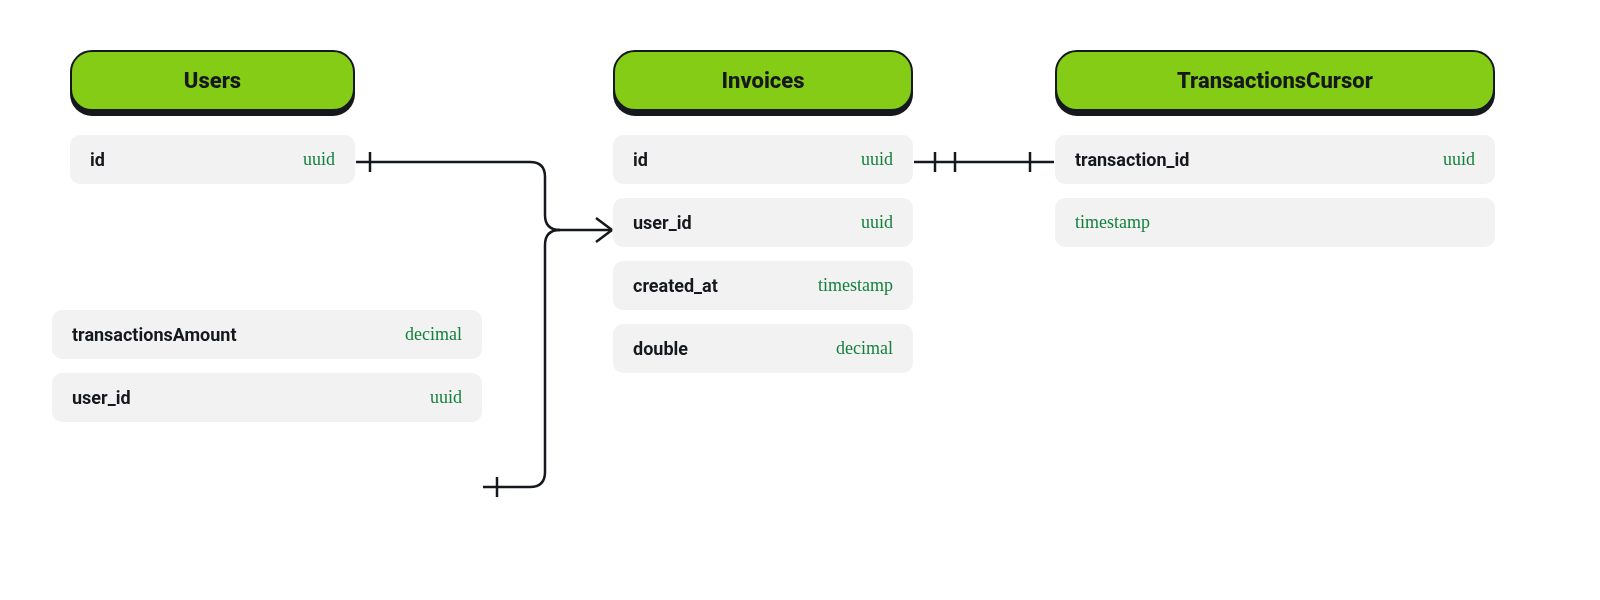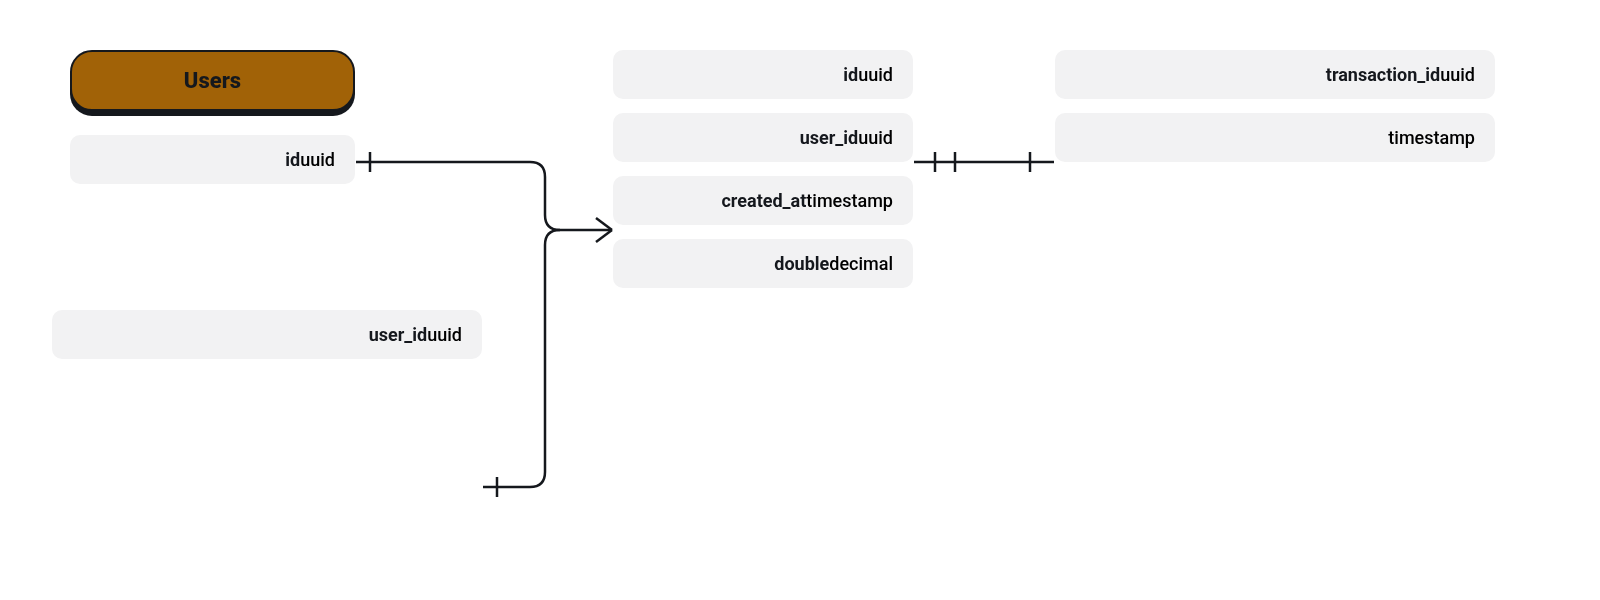--- a/index.html
+++ b/index.html
@@ -9,50 +9,51 @@
   width: 1600px;
   height: 600px;
   background: #ffffff;
   font-family: -apple-system, BlinkMacSystemFont, "Segoe UI", Roboto, Helvetica, Arial, sans-serif;
   position: relative;
 }
 .entity {
   position: absolute;
 }
 .entity-header {
-  background: #a16207;
+  background: #84cc16;
   border: 2.5px solid #15181d;
   border-radius: 22px;
   padding: 16px 24px;
   font-weight: 800;
   font-size: 22px;
   color: #15181d;
   text-align: center;
   position: relative;
   box-shadow: 0 5px 0 #15181d;
   margin-bottom: 24px;
 }
 .field-row {
   background: #f2f2f3;
   border-radius: 10px;
   padding: 14px 20px;
   margin-bottom: 14px;
   display: flex;
-  justify-content: flex-end;
+  justify-content: space-between;
   align-items: center;
 }
 .field-name {
   font-weight: 700;
   font-size: 18px;
   color: #15181d;
 }
 .field-type {
   font-weight: 500;
   font-size: 18px;
-  color: #000000;
+  color: #15803d;
+  font-family: Liberation Serif, serif;
 }
 svg.connectors {
   position: absolute;
   top: 0;
   left: 0;
   width: 1600px;
   height: 600px;
   pointer-events: none;
 }
 </style>
@@ -64,45 +65,55 @@
     <span>Users</span>
   </div>
   <div class="field-row">
     <span class="field-name">id</span>
     <span class="field-type">uuid</span>
   </div>
 </div>
 
 <div class="entity" style="left:52px; top:310px; width:430px;">
   <div class="field-row">
+    <span class="field-name">transactionsAmount</span>
+    <span class="field-type">decimal</span>
+  </div>
+  <div class="field-row">
     <span class="field-name">user_id</span>
     <span class="field-type">uuid</span>
   </div>
 </div>
 
 <div class="entity" style="left:613px; top:50px; width:300px;">
+  <div class="entity-header">
+    <span>Invoices</span>
+  </div>
   <div class="field-row">
     <span class="field-name">id</span>
     <span class="field-type">uuid</span>
   </div>
   <div class="field-row">
     <span class="field-name">user_id</span>
     <span class="field-type">uuid</span>
   </div>
   <div class="field-row">
     <span class="field-name">created_at</span>
     <span class="field-type">timestamp</span>
   </div>
   <div class="field-row">
     <span class="field-name">double</span>
     <span class="field-type">decimal</span>
   </div>
 </div>
 
 <div class="entity" style="left:1055px; top:50px; width:440px;">
+  <div class="entity-header">
+    <span>TransactionsCursor</span>
+  </div>
   <div class="field-row">
     <span class="field-name">transaction_id</span>
     <span class="field-type">uuid</span>
   </div>
   <div class="field-row">
     <span class="field-type">timestamp</span>
   </div>
 </div>
 
 <svg class="connectors">

